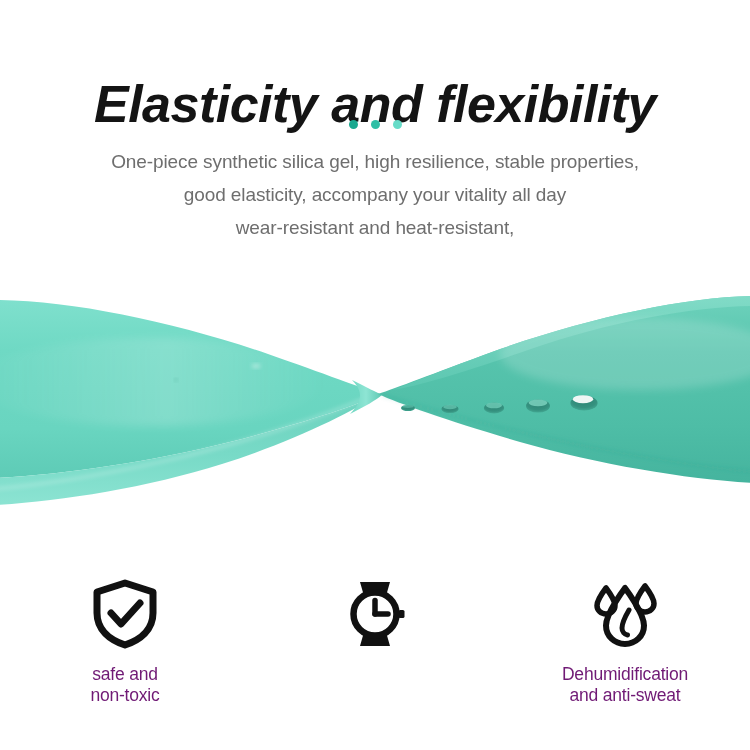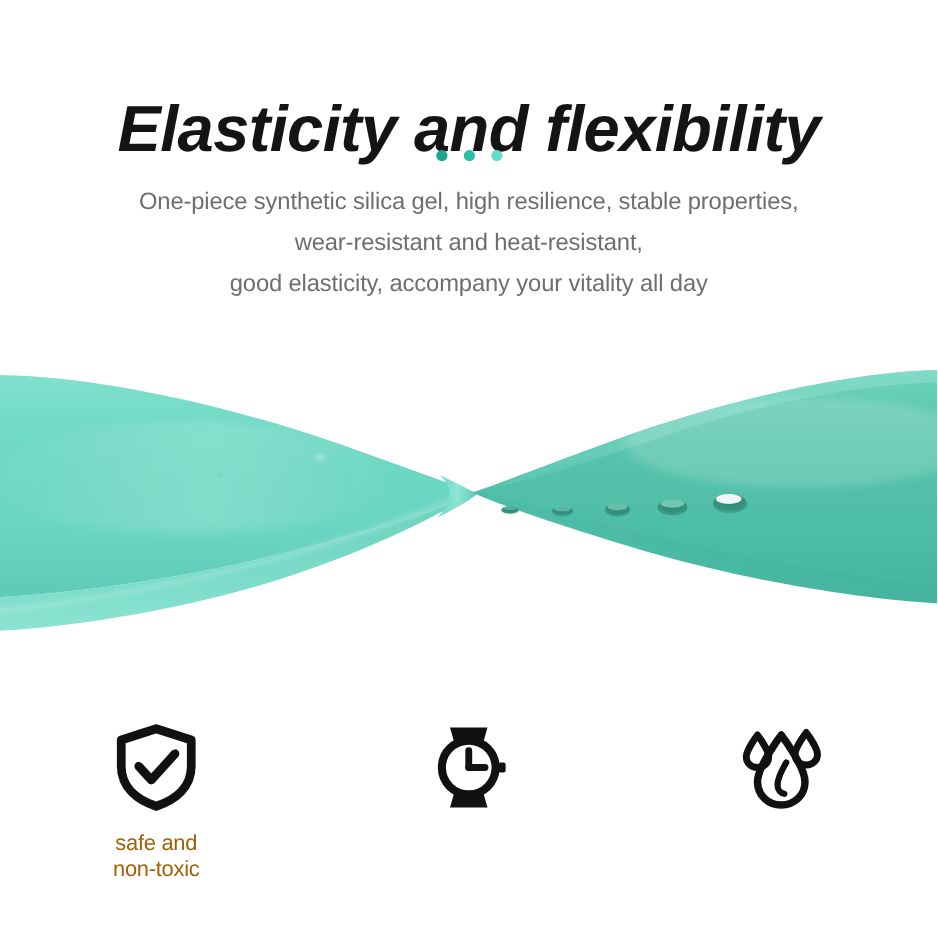--- a/index.html
+++ b/index.html
@@ -92,21 +92,21 @@
   }
   .feature .glyph {
     height: 72px;
     display: flex;
     align-items: center;
     justify-content: center;
   }
   .feature .cap {
     margin-top: 14px;
     text-align: center;
-    color: #a16207;
+    color: #701a75;
     font-size: 17.5px;
     font-weight: 400;
     line-height: 21px;
     letter-spacing: -0.2px;
   }
   .feature .cap span { display: block; white-space: nowrap; }
 </style>
 </head>
 <body>
 
@@ -115,22 +115,22 @@
   <h1 class="heading">Elasticity and flexibility</h1>
 
   <div class="dots">
     <i style="background: rgb(25, 168, 143);"></i>
     <i style="background: rgb(47, 191, 166);"></i>
     <i style="background: rgb(102, 220, 200);"></i>
   </div>
 
   <div class="subtitle">
     <div>One-piece synthetic silica gel, high resilience, stable properties,</div>
+    <div>good elasticity, accompany your vitality all day</div>
     <div>wear-resistant and heat-resistant,</div>
-    <div>good elasticity, accompany your vitality all day</div>
   </div>
 
   <div class="photo">
     <svg width="750" height="258" viewBox="0 0 750 258">
       <defs>
 
         <linearGradient id="gLeft" x1="0" y1="0" x2="0" y2="1">
           <stop offset="0%" stop-color="#7fe0cd"></stop>
           <stop offset="28%" stop-color="#6fd9c4"></stop>
           <stop offset="72%" stop-color="#69d5c0"></stop>
@@ -283,16 +283,20 @@
 
           <path d="M58 7 C58 7 49 19 49 24.5 C49 29.4 53 33 58 33
                    C63 33 67 29.4 67 24.5 C67 19 58 7 58 7 Z" fill="none" stroke="#111111" stroke-width="5.5" stroke-linejoin="round"></path>
 
           <path d="M38 9 C38 9 19 34 19 46.5 C19 57 27.5 65 38 65
                    C48.5 65 57 57 57 46.5 C57 34 38 9 38 9 Z" fill="none" stroke="#111111" stroke-width="6" stroke-linejoin="round"></path>
 
           <path d="M42 31 C42 31 35 43 35 49 C35 52.8 37.5 55.5 40.5 56" fill="none" stroke="#111111" stroke-width="5" stroke-linecap="round" stroke-linejoin="round"></path>
         </svg>
       </div>
+      <div class="cap">
+        <span>Dehumidification</span>
+        <span>and anti-sweat</span>
+      </div>
     </div>
 
   </div>
 </div>
 
 </body></html>

